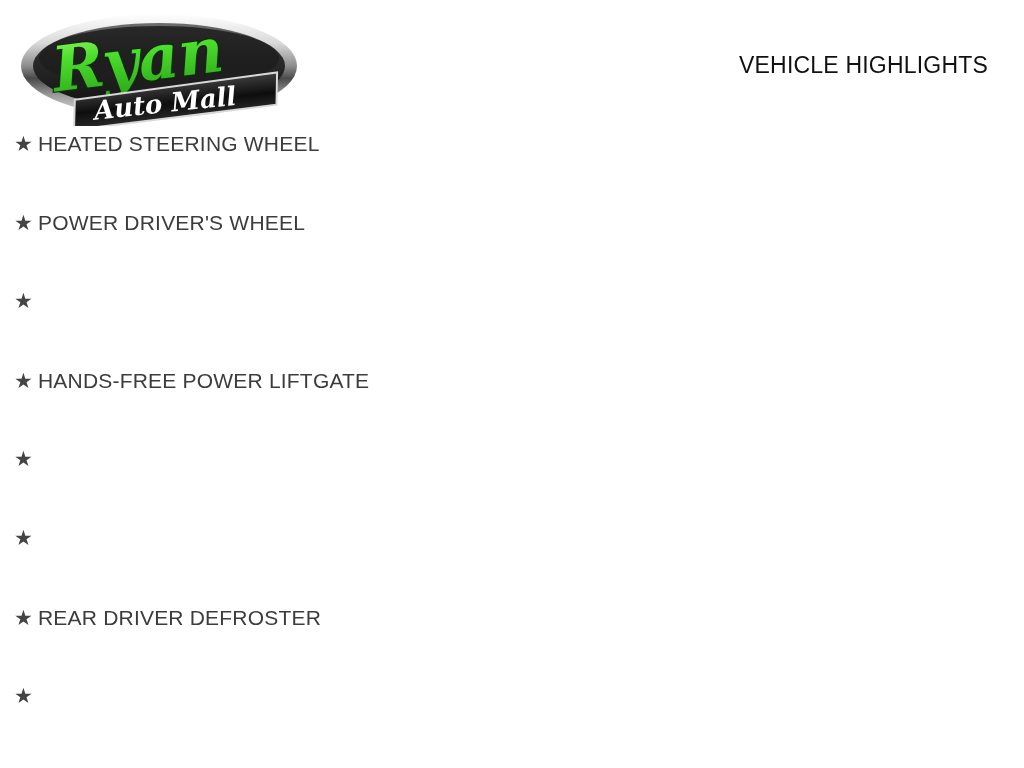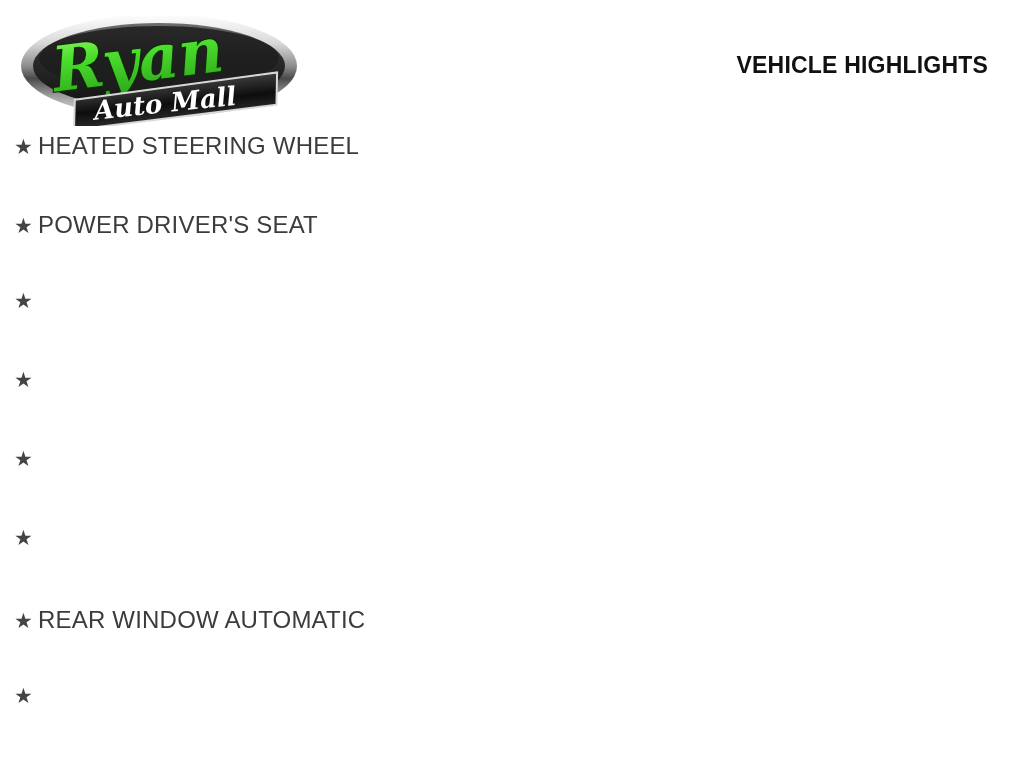--- a/index.html
+++ b/index.html
@@ -29,21 +29,21 @@
     width: 282px;
     height: 118px;
   }
   .logo svg { display: block; }
 
   .highlights-title {
     position: absolute;
     right: 36px;
     top: 52px;
     font-size: 23px;
-    font-weight: bold;
+    font-weight: normal;
     color: #111111;
     letter-spacing: 0.2px;
     white-space: nowrap;
   }
 
   
   .list {
     position: absolute;
     left: 0;
     top: 132px;
@@ -60,21 +60,21 @@
   }
   .bullet-star {
     width: 24px;
     flex: 0 0 24px;
     font-size: 21px;
     line-height: 1;
     color: #444444;
     text-align: left;
   }
   .item-label {
-    font-size: 24px;
+    font-size: 21px;
     color: #3c3c3c;
     letter-spacing: 0.2px;
     white-space: nowrap;
   }
 </style>
 </head>
 <body>
 
 <div class="header">
 
@@ -126,41 +126,42 @@
 
 <ul class="list">
 
   <li class="list-item">
     <span class="bullet-star">★</span>
     <span class="item-label">HEATED STEERING WHEEL</span>
   </li>
 
   <li class="list-item">
     <span class="bullet-star">★</span>
-    <span class="item-label">POWER DRIVER'S SEAT</span>
+    <span class="item-label">POWER DRIVER'S WHEEL</span>
+  </li>
+
+  <li class="list-item">
+    <span class="bullet-star">★</span>
+  </li>
+
+  <li class="list-item">
+    <span class="bullet-star">★</span>
+    <span class="item-label">HANDS-FREE POWER LIFTGATE</span>
   </li>
 
   <li class="list-item">
     <span class="bullet-star">★</span>
   </li>
 
   <li class="list-item">
     <span class="bullet-star">★</span>
   </li>
 
   <li class="list-item">
     <span class="bullet-star">★</span>
-  </li>
-
-  <li class="list-item">
-    <span class="bullet-star">★</span>
-  </li>
-
-  <li class="list-item">
-    <span class="bullet-star">★</span>
-    <span class="item-label">REAR WINDOW AUTOMATIC</span>
+    <span class="item-label">REAR DRIVER DEFROSTER</span>
   </li>
 
   <li class="list-item">
     <span class="bullet-star">★</span>
   </li>
 
 </ul>
 
 </body></html>

